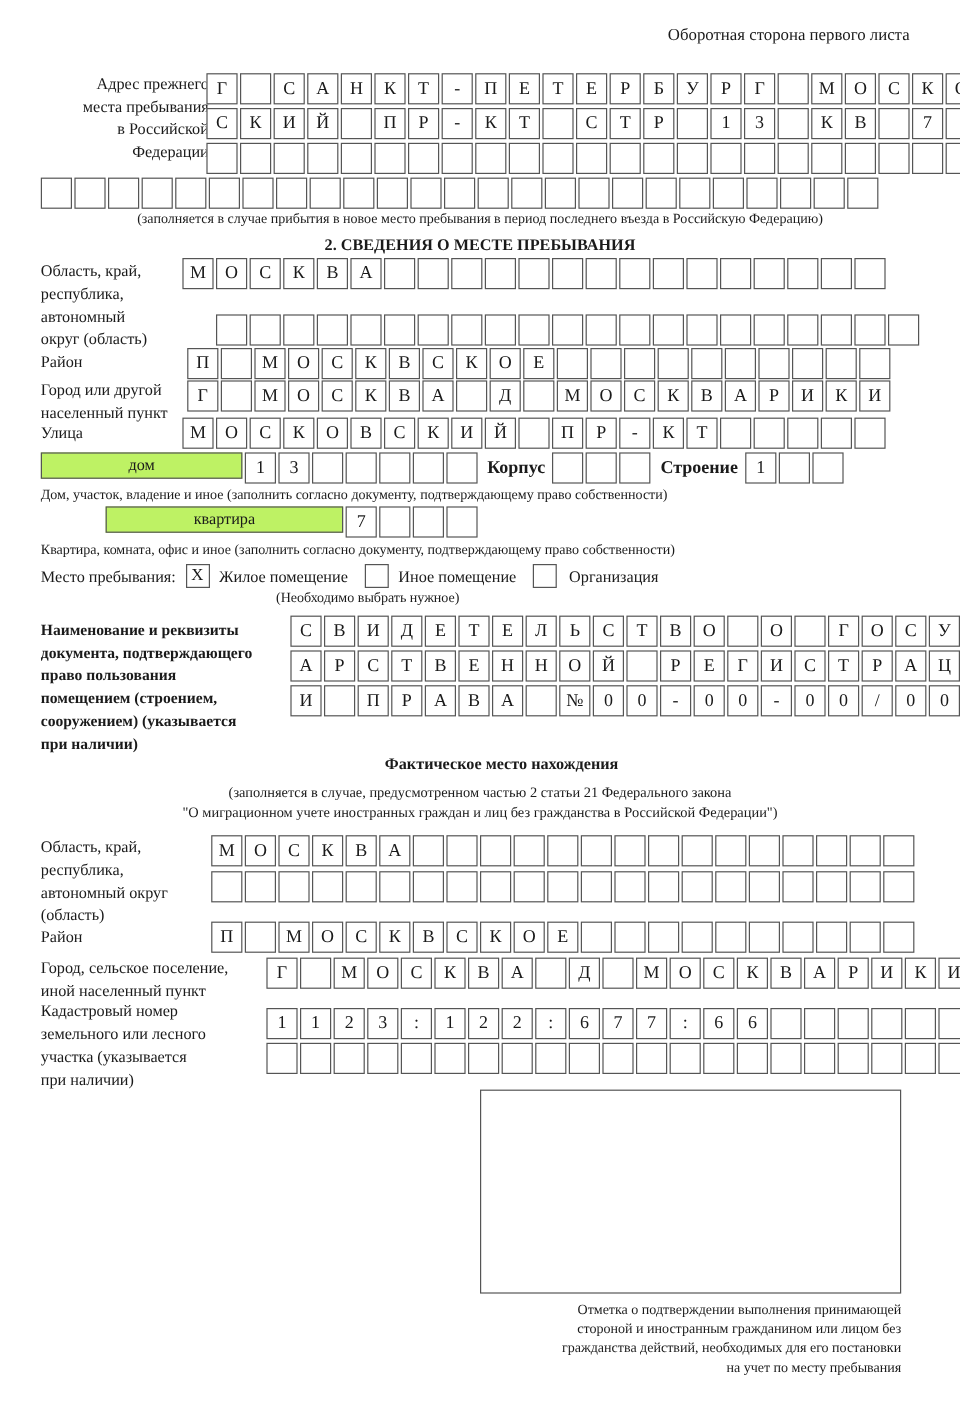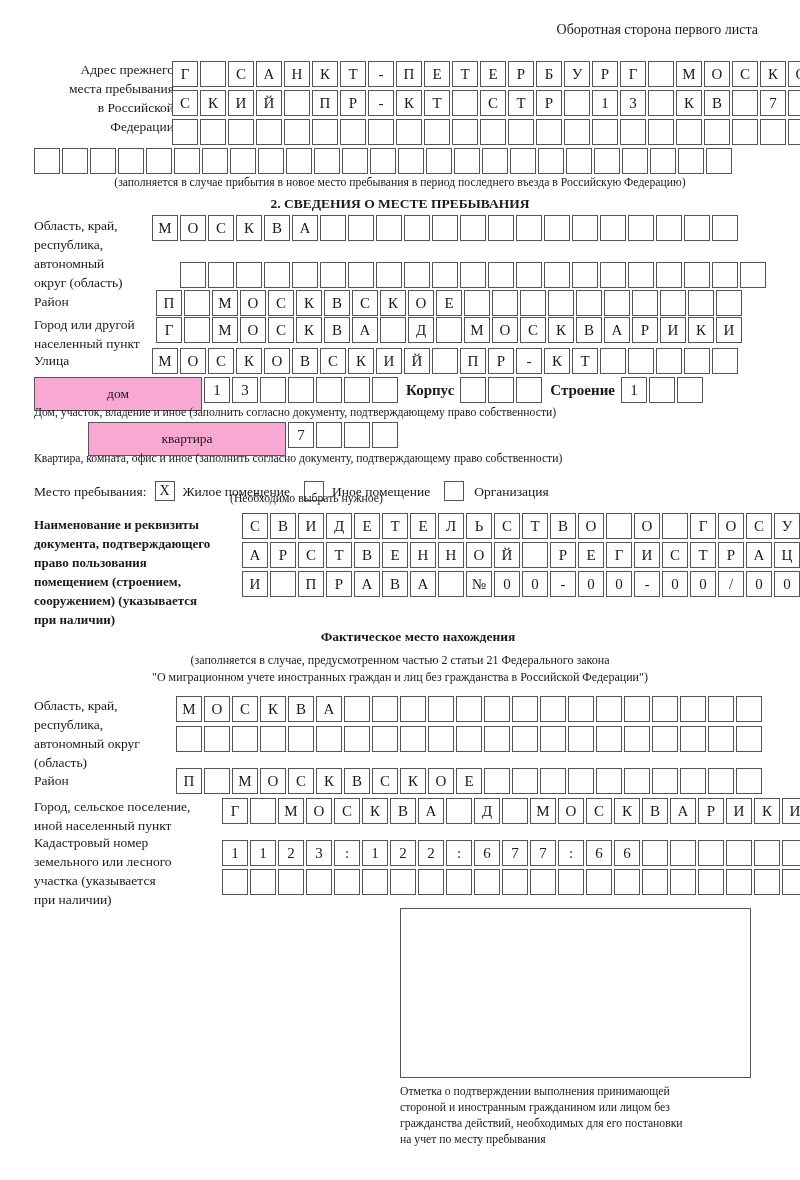--- a/index.html
+++ b/index.html
@@ -53,27 +53,27 @@
     text-align:center;
     font-size: 12px;
   }
   .note {
     position:absolute;
     font-size: 11.7px;
   }
   .boxline { display:flex; }
   .wide-box {
     border:1px solid #555;
-    height:34px;
+    height:22px;
     display:flex;
     align-items:center;
     justify-content:center;
     font-size:13.5px;
     margin-right:2px;
-    background:#f9a8d4;
+    background:#bef264;
   }
   .inline-label {
     font-size: 15px;
     line-height: 26px;
     padding: 0 6px;
     white-space: nowrap;
     font-weight: bold;
   }
   .chk {
     width:20px;height:20px;border:1px solid #555;display:inline-flex;
@@ -82,21 +82,21 @@
     background:#fff;
   }
   .sig-box {
     position:absolute;
     border:1px solid #555;
     background:#fff;
   }
   .sig-cap {
     position:absolute;
     font-size:11.7px;
-    text-align:left;
+    text-align:right;
     line-height:16px;
   }
   .lblblock { width: 140px; }
 </style>
 </head>
 <body>
 
 <div class="page">
 
   <div class="hdr-right">Оборотная сторона первого листа</div>
@@ -380,21 +380,21 @@
   <div class="boxline" style="position:absolute; left:48px; top:422px;padding-left:40px;">
     <div class="wide-box" style="width:198px;">квартира</div>
     <div class="cell">7</div>
     <div class="cell"></div>
     <div class="cell"></div>
     <div class="cell last"></div>
   </div>
 
   <div class="note" style="left:34px; top:452px;">Квартира, комната, офис и иное (заполнить согласно документу, подтверждающему право собственности)</div>
 
-  <div style="position:absolute; left:34px; top:470px; display:flex; align-items:center;margin-top:11px;">
+  <div style="position:absolute; left:34px; top:470px; display:flex; align-items:center;">
     <span class="lbl">Место пребывания:</span>
     <span class="chk" style="margin-left:8px;">Х</span>
     <span class="lbl" style="margin-left:8px;">Жилое помещение</span>
     <span class="chk" style="margin-left:14px;"></span>
     <span class="lbl" style="margin-left:8px;">Иное помещение</span>
     <span class="chk" style="margin-left:14px;"></span>
     <span class="lbl" style="margin-left:10px;">Организация</span>
   </div>
   <div class="note" style="left:230px; top:492px;">(Необходимо выбрать нужное)</div>
 

